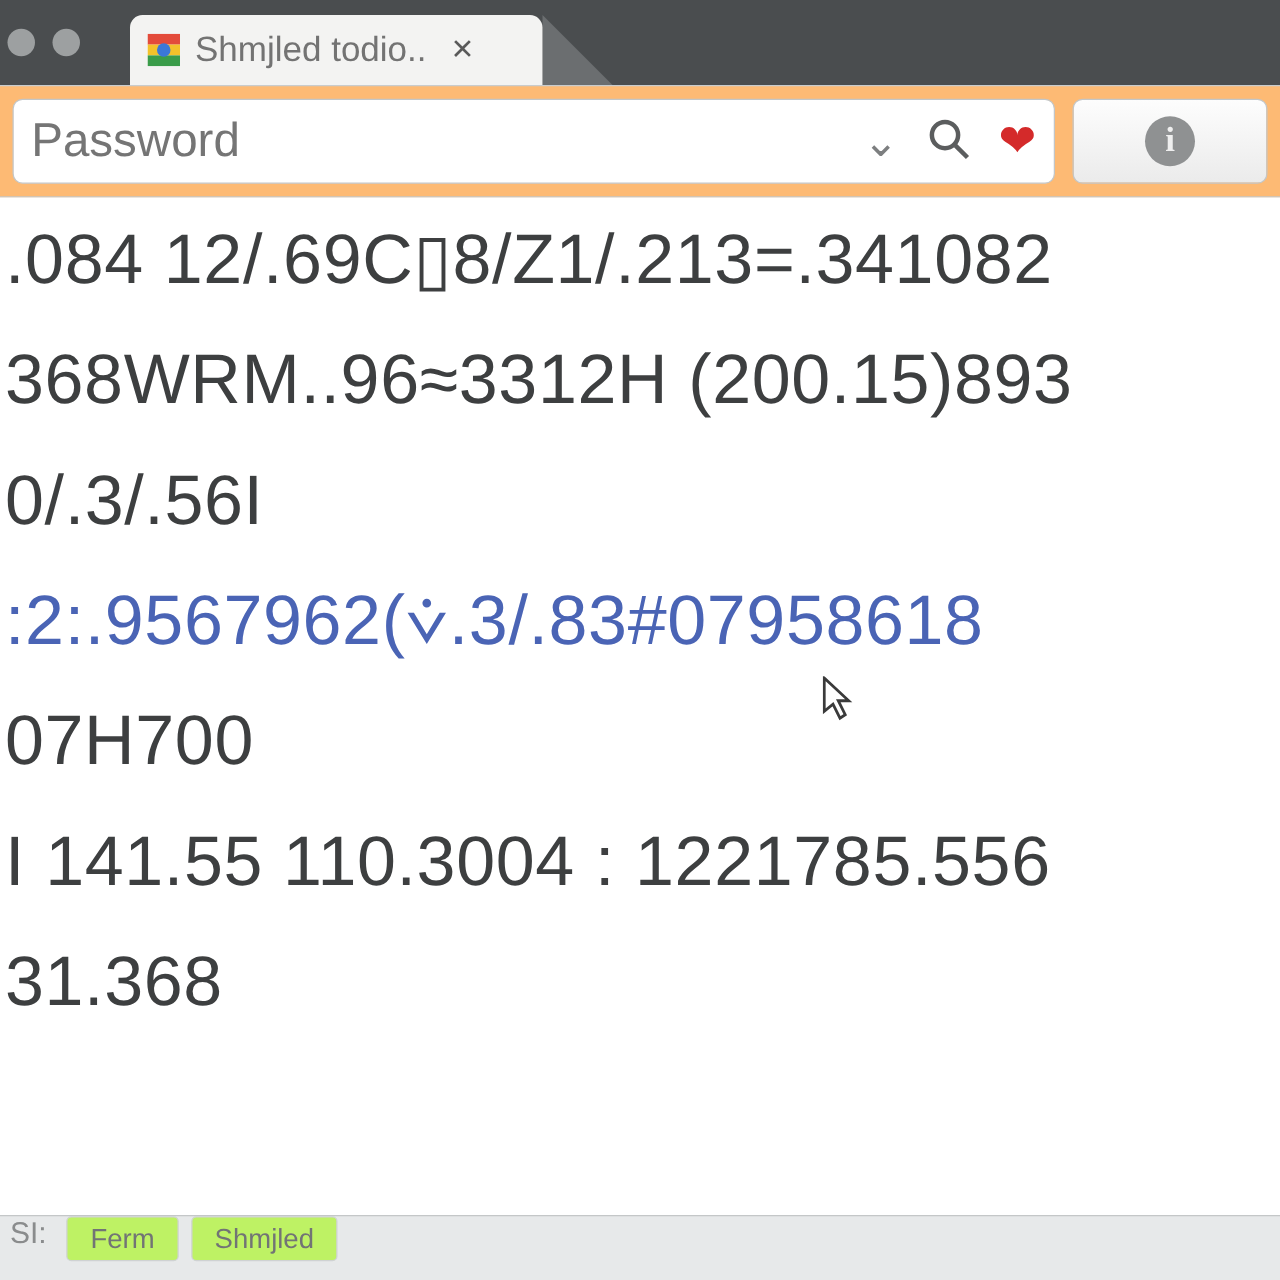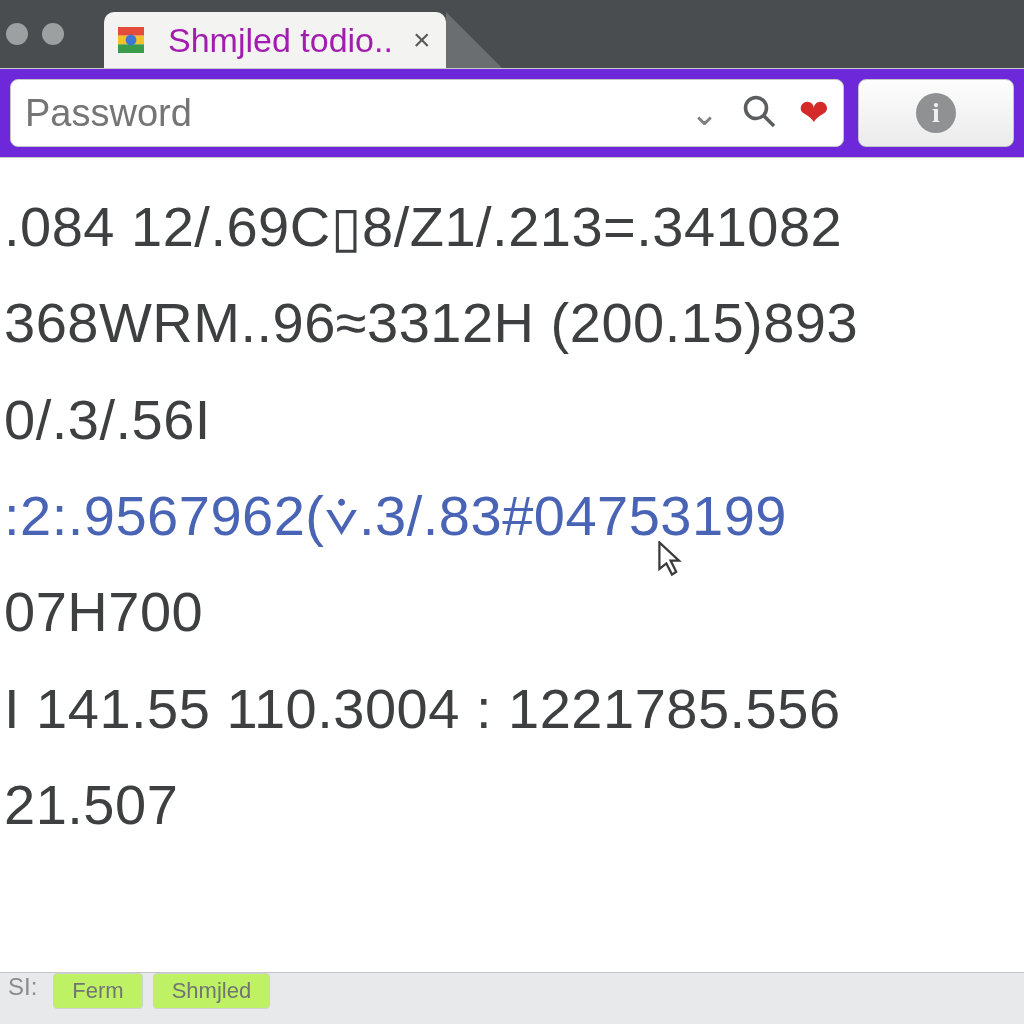--- a/index.html
+++ b/index.html
@@ -29,33 +29,33 @@
       align-items: center;
       padding: 0 16px 0 14px;
       gap: 12px;
       min-width: 330px;
       margin-top: 12px;
       position: relative;
     }
     .tab-favicon {
       width: 26px; height: 26px; display: inline-block;
     }
-    .tab-title { font-size: 34px; color: #a21caf; white-space: nowrap; overflow: hidden; margin-left: 12px; }
+    .tab-title { font-size: 28px; color: #737373; white-space: nowrap; overflow: hidden; }
     .tab-close { font-size: 30px; color: #5a5a5a; margin-left: 8px; line-height: 1; }
     .tab-stub {
       width: 0; height: 0;
       border-bottom: 56px solid #6b6e70;
       border-right: 56px solid transparent;
       margin-top: 12px;
     }
 
     
     .toolbar {
       height: 90px;
-      background: #6d28d9;
+      background: #fdba74;
       border-top: 1px solid #c9cccd;
       border-bottom: 1px solid #c4c7c8;
       display: flex;
       align-items: center;
       padding: 10px 10px;
       gap: 14px;
     }
     .addressbar {
       flex: 1;
       height: 68px;
@@ -100,21 +100,21 @@
       display: flex; align-items: center; justify-content: center;
       font-family: Georgia, serif;
     }
 
     
     .content {
       flex: 1;
       background: #ffffff;
       overflow: hidden;
       position: relative;
-      padding-top: 21px;
+      padding-top: 1px;
     }
     .line {
       font-size: 56px;
       color: #3d3f40;
       white-space: nowrap;
       padding-left: 4px;
       line-height: 1.72;
       letter-spacing: 0.5px;
       font-family: "Segoe UI", Arial, sans-serif;
     }
@@ -190,24 +190,24 @@
   </div>
   <div class="info-button">
     <span class="info-circle">i</span>
   </div>
 </div>
 
 <div class="content">
   <div class="line">.084 12/.69C▯8/Z1/.213=.341082</div>
   <div class="line">368WRM..96≈3312H (200.15)893</div>
   <div class="line">0/.3/.56I</div>
-  <div class="line link">:2:.9567962(⩒.3/.83#04753199</div>
+  <div class="line link">:2:.9567962(⩒.3/.83#07958618</div>
   <div class="line">07H700</div>
   <div class="line">I 141.55 110.3004 : 1221785.556</div>
-  <div class="line">21.507</div>
+  <div class="line">31.368</div>
 
   <span class="cursor" style="left: 658px; top: 383px;">
     <svg viewBox="0 0 20 26">
       <path d="M1 1 L1 20 L6 16 L10 24 L13 22 L9 14 L15 14 Z" fill="#fefefe" stroke="#3a3a3a" stroke-width="1.6"></path>
     </svg>
   </span>
 </div>
 
 <div class="bottombar">
   <span class="bottom-label">SI:</span>

